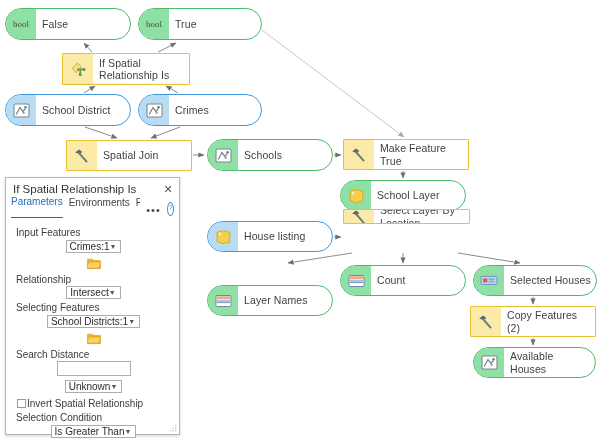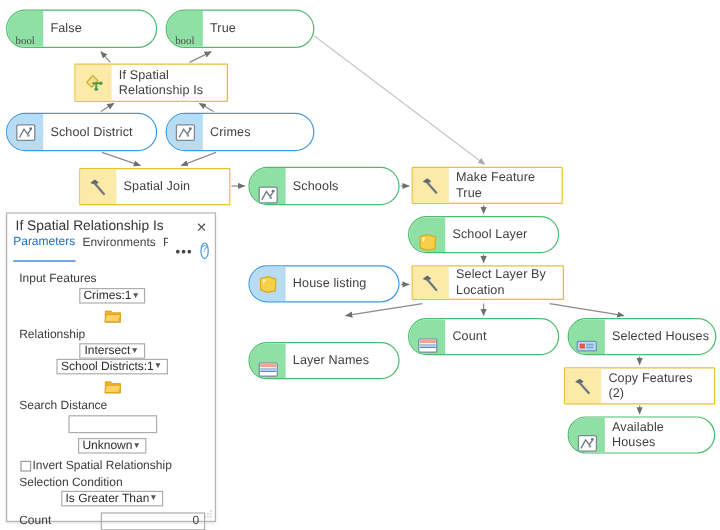--- a/index.html
+++ b/index.html
@@ -58,21 +58,20 @@
   }
 
   
   .node.data {
     border: 1.6px solid #4cbb6c;
     border-radius: 16px;
   }
   .node.data .icon-cell {
     background: #8fe0a4;
     border-radius: 14px 0 0 14px;
-    align-items: flex-end;
   }
 
   
   .node.input {
     border: 1.6px solid #3d9ae2;
     border-radius: 16px;
   }
   .node.input .icon-cell {
     background: #b9dcf5;
     border-radius: 14px 0 0 14px;
@@ -433,21 +432,21 @@
           <span style="display: flex; align-items: center; justify-content: center;">
             <svg width="17" height="16" viewBox="0 0 17 16">
               <path d="M2,3.2 L8.6,1.6 L15,3.6 L14.4,13.4 L7.6,14.6 L2.2,12.6 z" fill="#f6d04d" stroke="#d7ab1e" stroke-width="1"></path>
               <circle cx="5.2" cy="4.6" r="1.1" fill="#fdf3c3"></circle>
               <path d="M4.8,4.6 L4.8,7.2" stroke="#fdf3c3" stroke-width="1"></path>
             </svg>
           </span>
         </div>
         <div class="label">House listing</div>
       </div>
-      <div class="node tool" style="left: 343px; top: 221px; width: 127px; height: 29px;">
+      <div class="node tool" style="left: 343px; top: 209px; width: 127px; height: 15px;">
         <div class="icon-cell">
           <span style="display: flex; align-items: center; justify-content: center;">
             <svg width="18" height="16" viewBox="0 0 18 16">
               <path d="M2.2,4.4 L6.0,1.6 L9.4,4.0 L6.4,6.0 z" fill="#5c6670"></path>
               <path d="M6.0,5.0 L13.6,13.6" stroke="#6d7881" stroke-width="1.9" stroke-linecap="round"></path>
             </svg>
           </span>
         </div>
         <div class="label">Select Layer By Location</div>
       </div>
@@ -550,20 +549,21 @@
     </div>
 
     <div class="field-label">Relationship</div>
     <div class="field-row">
       <div class="combo">
         <span class="val">Intersect</span>
         <span class="caret">▼</span>
       </div>
     </div>
 
+    <div class="field-label">Selecting Features</div>
     <div class="field-row">
       <div class="combo">
         <span class="val">School Districts:1</span>
         <span class="caret">▼</span>
       </div>
       <div class="folder-btn">
         <svg width="14" height="13" viewBox="0 0 14 13" xmlns="http://www.w3.org/2000/svg">
           <path d="M0.6,2.2 h5 l1.2,1.4 h6.6 v8 h-12.8 z" fill="#f0b429" stroke="#d9a01c" stroke-width=".7"></path>
           <path d="M1.6,5.1 h12 l-1.6,6 h-12 z" fill="#ffd166" stroke="#d9a01c" stroke-width=".7"></path>
         </svg>

